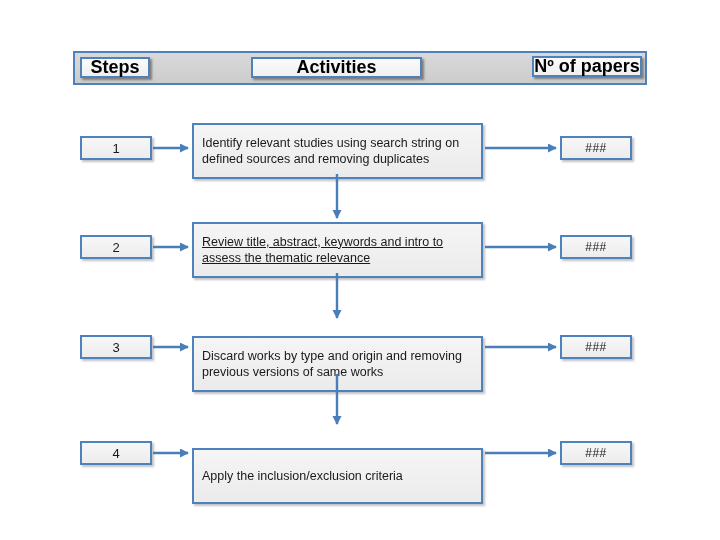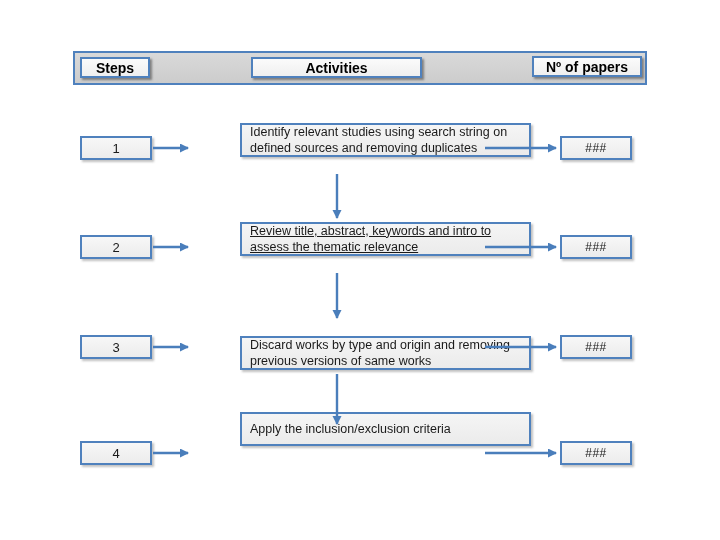--- a/index.html
+++ b/index.html
@@ -17,55 +17,54 @@
     position: absolute; left: 73px; top: 51px; width: 570px; height: 30px;
     background: linear-gradient(180deg, #d9d9d9, #cccccc);
     border: 2px solid #4f81bd;
   }
   .hbox {
     position: absolute;
     background: linear-gradient(180deg, #fbfbfb, #efefef);
     border: 2px solid #4f81bd;
     box-shadow: 2px 2px 2px rgba(60,60,60,0.55);
     display: flex; align-items: center; justify-content: center;
-    font-weight: bold; font-size: 14px; color: #000000;
+    font-weight: bold; font-size: 18px; color: #000000;
     box-sizing: border-box;
   }
   .hbox-steps    { left: 5px;   top: 4px; width: 70px;  height: 21px; }
   .hbox-activity { left: 176px; top: 4px; width: 171px; height: 21px; }
   .hbox-papers   { left: 457px; top: 3px; width: 110px; height: 21px; }
 
   
   .fbox {
     position: absolute; box-sizing: border-box;
     border: 2px solid #4f81bd;
     background: linear-gradient(180deg, #f7f7f7, #ececec);
     box-shadow: 2px 2px 2px rgba(120,120,120,0.45);
     display: flex; align-items: center;
     color: #1a1a1a;
   }
   .stepbox {
     left: 80px; width: 72px; height: 24px;
     justify-content: center; font-size: 13px;
   }
   .actbox {
-    left: 192px; width: 291px; height: 34px;
+    left: 192px; width: 291px; height: 56px;
     background: linear-gradient(180deg, #f5f5f5, #ebebeb);
     font-size: 12.5px; line-height: 1.32;
     padding: 2px 10px 2px 8px;
-    margin-left: 48px;
   }
   .papbox {
     left: 560px; width: 72px; height: 24px;
     justify-content: center; font-size: 12px; letter-spacing: 0.5px;
   }
   .r1 .stepbox, .r1 .papbox { top: 136px; }  .r1 .actbox { top: 123px; }
   .r2 .stepbox, .r2 .papbox { top: 235px; }  .r2 .actbox { top: 222px; text-decoration: underline; }
   .r3 .stepbox, .r3 .papbox { top: 335px; }  .r3 .actbox { top: 336px; }
-  .r4 .stepbox, .r4 .papbox { top: 441px; }  .r4 .actbox { top: 412px; text-align: right; }
+  .r4 .stepbox, .r4 .papbox { top: 441px; }  .r4 .actbox { top: 448px; text-align: right; }
 
   .arrow-layer { position: absolute; left: 0; top: 0; pointer-events: none; }
 </style>
 </head>
 <body>
 
 <div class="canvas">
 
   <div class="header-bar">
     <div class="hbox hbox-steps">Steps</div>

